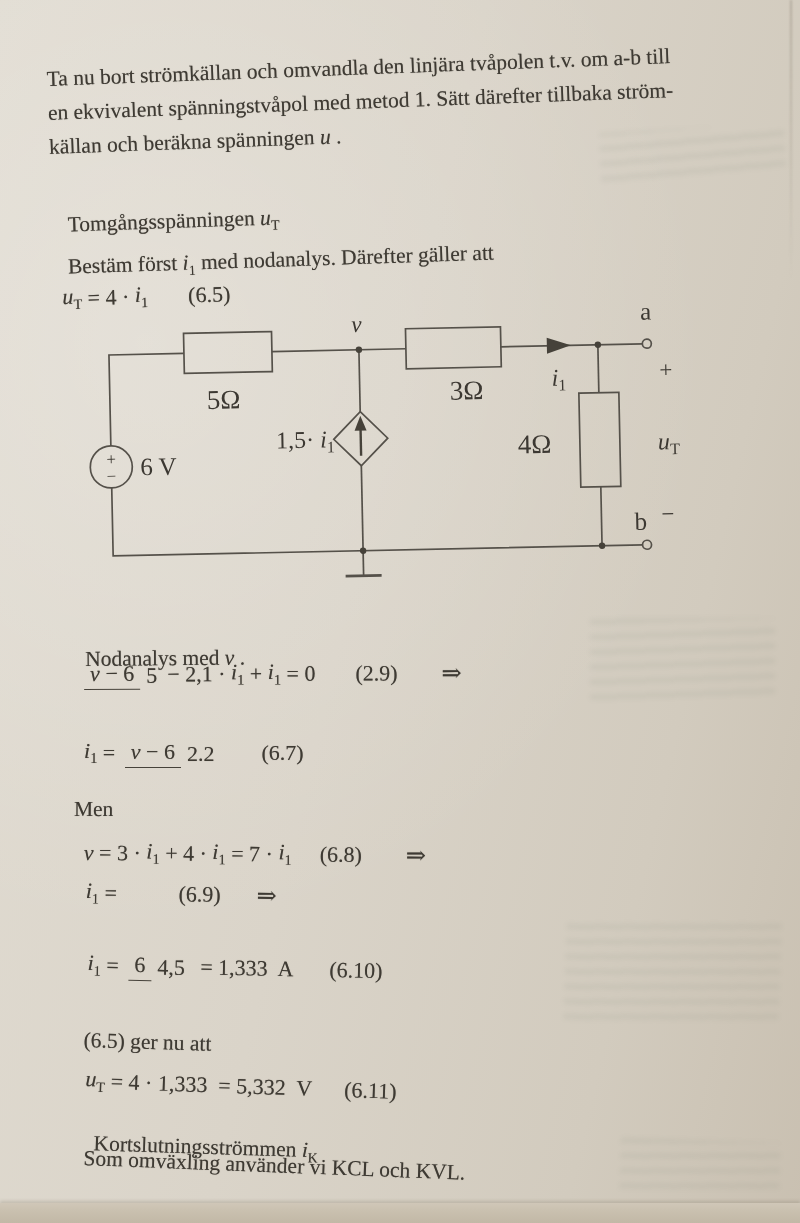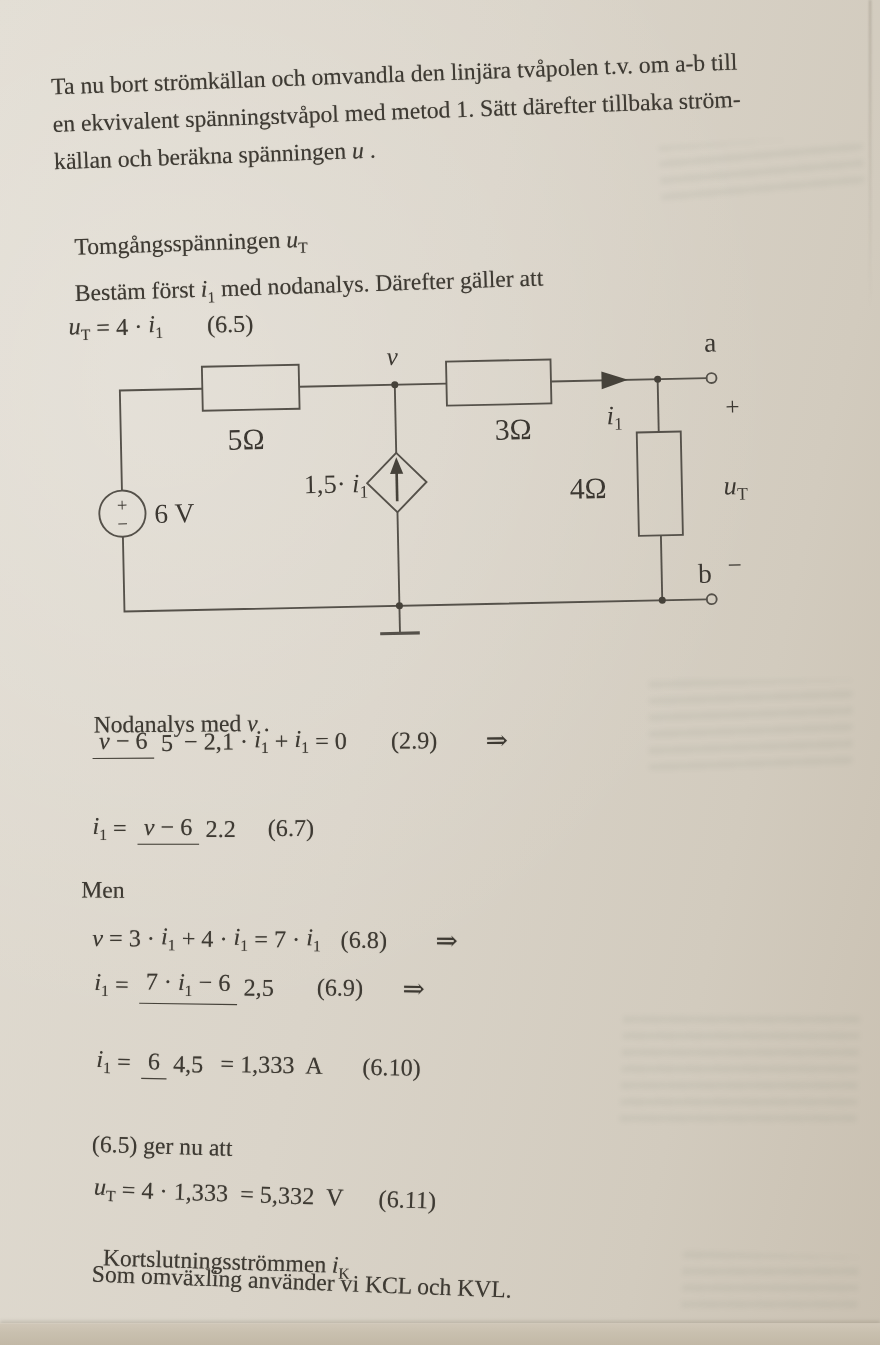--- a/index.html
+++ b/index.html
@@ -142,45 +142,41 @@
   <span class="arrow">⇒</span>
 </div>
 
 <div class="eq soft" style="left:84px;top:738px;">
   <span class="vsub"><i>i</i><sub>1</sub></span>
   <span class="t"> = </span>
   <span class="frac">
     <span class="num"><i>v</i><span> − 6</span></span>
     <span class="den">2.2</span>
   </span>
-  <span class="tag" style="margin-left:19px;">(6.7)</span>
+  <span class="tag" style="margin-left:37px;">(6.7)</span>
 </div>
 
 <div class="abs line soft" style="left:74px;top:797px;transform:rotate(0.2deg);transform-origin:left top;text-align:center;">Men</div>
 
 <div class="eq soft" style="left:84px;top:838px;transform:rotate(0.4deg);">
   <i>v</i>
   <span class="t"> = 3 · </span>
   <span class="vsub"><i>i</i><sub>1</sub></span>
   <span class="t"> + 4 · </span>
   <span class="vsub"><i>i</i><sub>1</sub></span>
   <span class="t"> = 7 · </span>
   <span class="vsub"><i>i</i><sub>1</sub></span>
-  <span class="tag" style="margin-left:18px;">(6.8)</span>
+  <span class="tag" style="margin-left:28px;">(6.8)</span>
   <span class="arrow">⇒</span>
 </div>
 
 <div class="eq soft" style="left:86px;top:878px;transform:rotate(0.8deg);">
   <span class="vsub"><i>i</i><sub>1</sub></span>
   <span class="t"> = </span>
-  <span class="frac">
-    <span class="num"><span>7 · </span><i>i</i><sub>1</sub><span> − 6</span></span>
-    <span class="den">2,5</span>
-  </span>
-  <span class="tag" style="margin-left:29px;font-family:Liberation Serif, serif;">(6.9)</span>
+  <span class="tag" style="margin-left:56px;font-family:Liberation Serif, serif;">(6.9)</span>
   <span class="arrow" style="margin-left:36px;">⇒</span>
 </div>
 
 <div class="eq soft" style="left:88px;top:950px;transform:rotate(1.2deg);">
   <span class="vsub"><i>i</i><sub>1</sub></span>
   <span class="t"> = </span>
   <span class="frac">
     <span class="num">6</span>
     <span class="den">4,5</span>
   </span>

